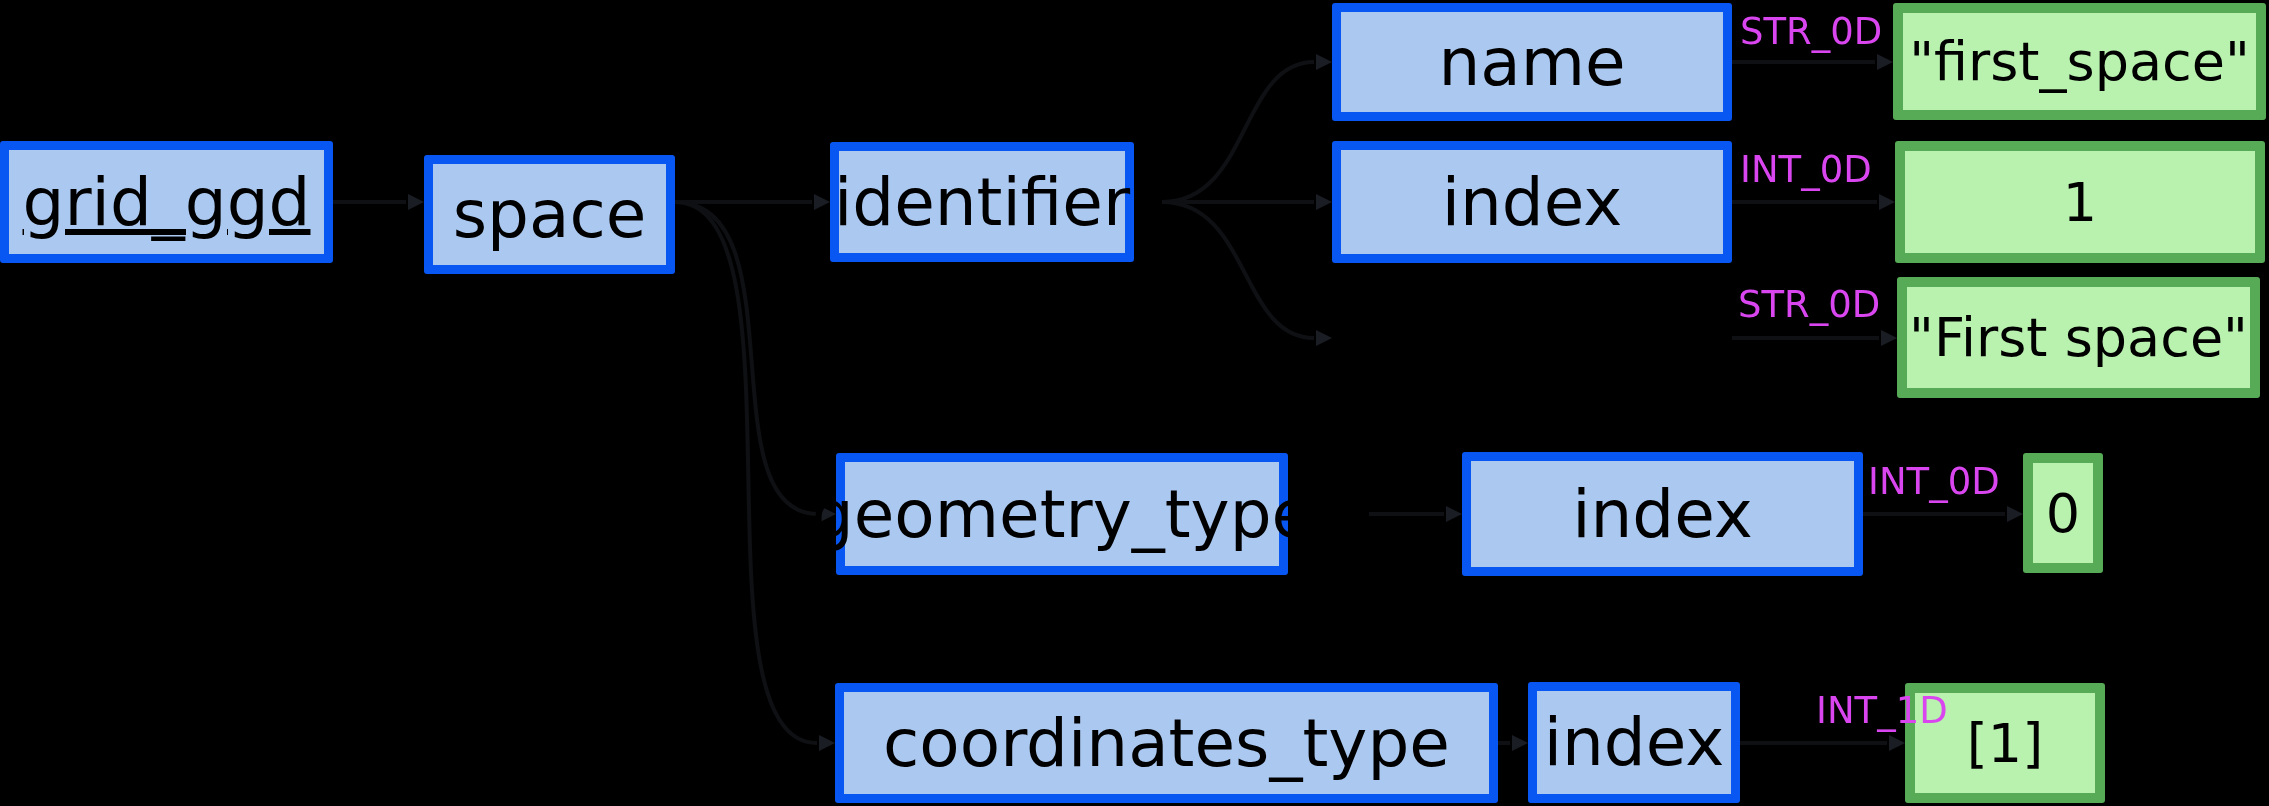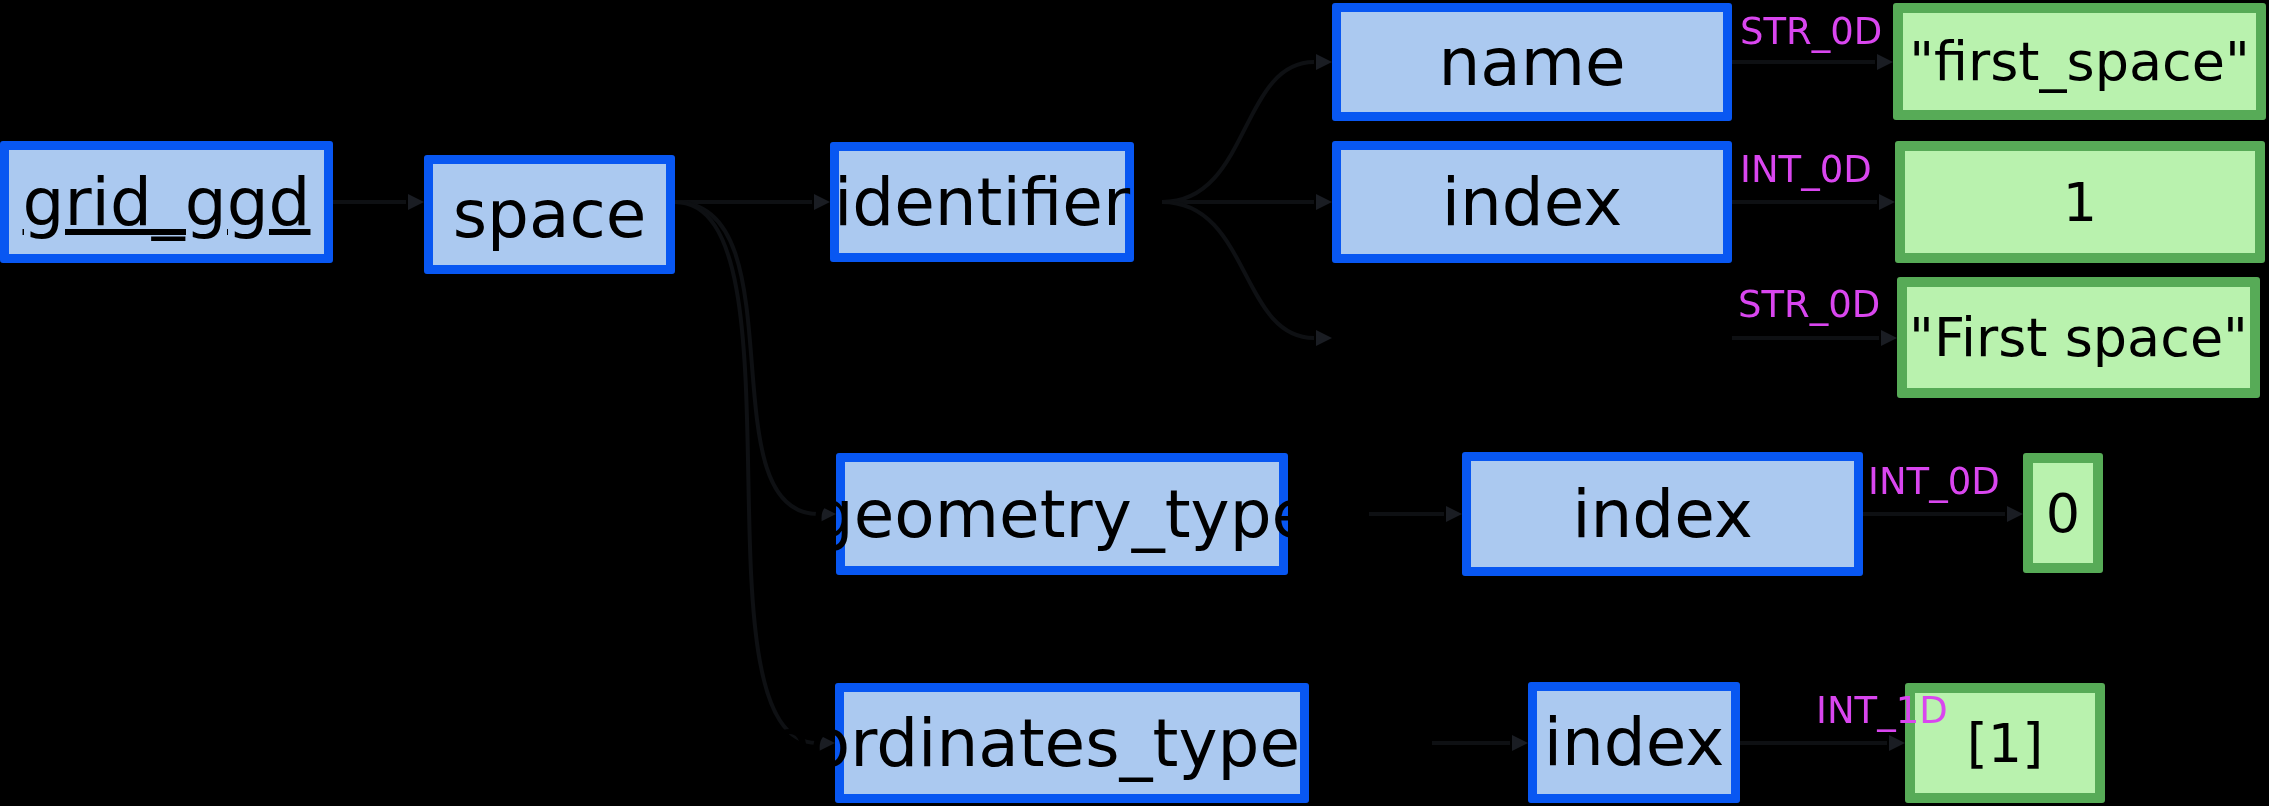--- a/index.html
+++ b/index.html
@@ -38,21 +38,21 @@
   }
   
   .n-grid      {left:0px;    top:141px; width:333px; height:122px;text-decoration:underline;}
   .n-space     {left:424px;  top:143px; width:251px; height:119px;margin-top:12px;}
   .n-ident     {left:830px;  top:142px; width:304px; height:120px;}
   .n-name      {left:1332px; top:3px;   width:400px; height:118px;}
   .n-idx1      {left:1332px; top:141px; width:400px; height:122px;}
   .n-desc      {left:1332px; top:277px; width:400px; height:121px;}
   .n-geo       {left:836px;  top:453px; width:452px; height:122px;}
   .n-idx2      {left:1462px; top:452px; width:401px; height:124px;}
-  .n-coord     {left:835px;  top:683px; width:474px; height:120px;justify-content:flex-end;}
+  .n-coord     {left:835px;  top:683px; width:663px; height:120px;}
   .n-idx3      {left:1528px; top:682px; width:212px; height:121px;}
   .v-first     {left:1893px; top:3px;   width:373px; height:117px;}
   .v-one       {left:1895px; top:141px; width:370px; height:122px;}
   .v-fs        {left:1897px; top:277px; width:363px; height:121px;}
   .v-zero      {left:2023px; top:453px; width:80px;  height:120px;}
   .v-arr       {left:1905px; top:683px; width:200px; height:120px;}
   
   .l-str1 {left:1740px; top:13px;}
   .l-int1 {left:1740px; top:151px;}
   .l-str2 {left:1738px; top:286px;}

